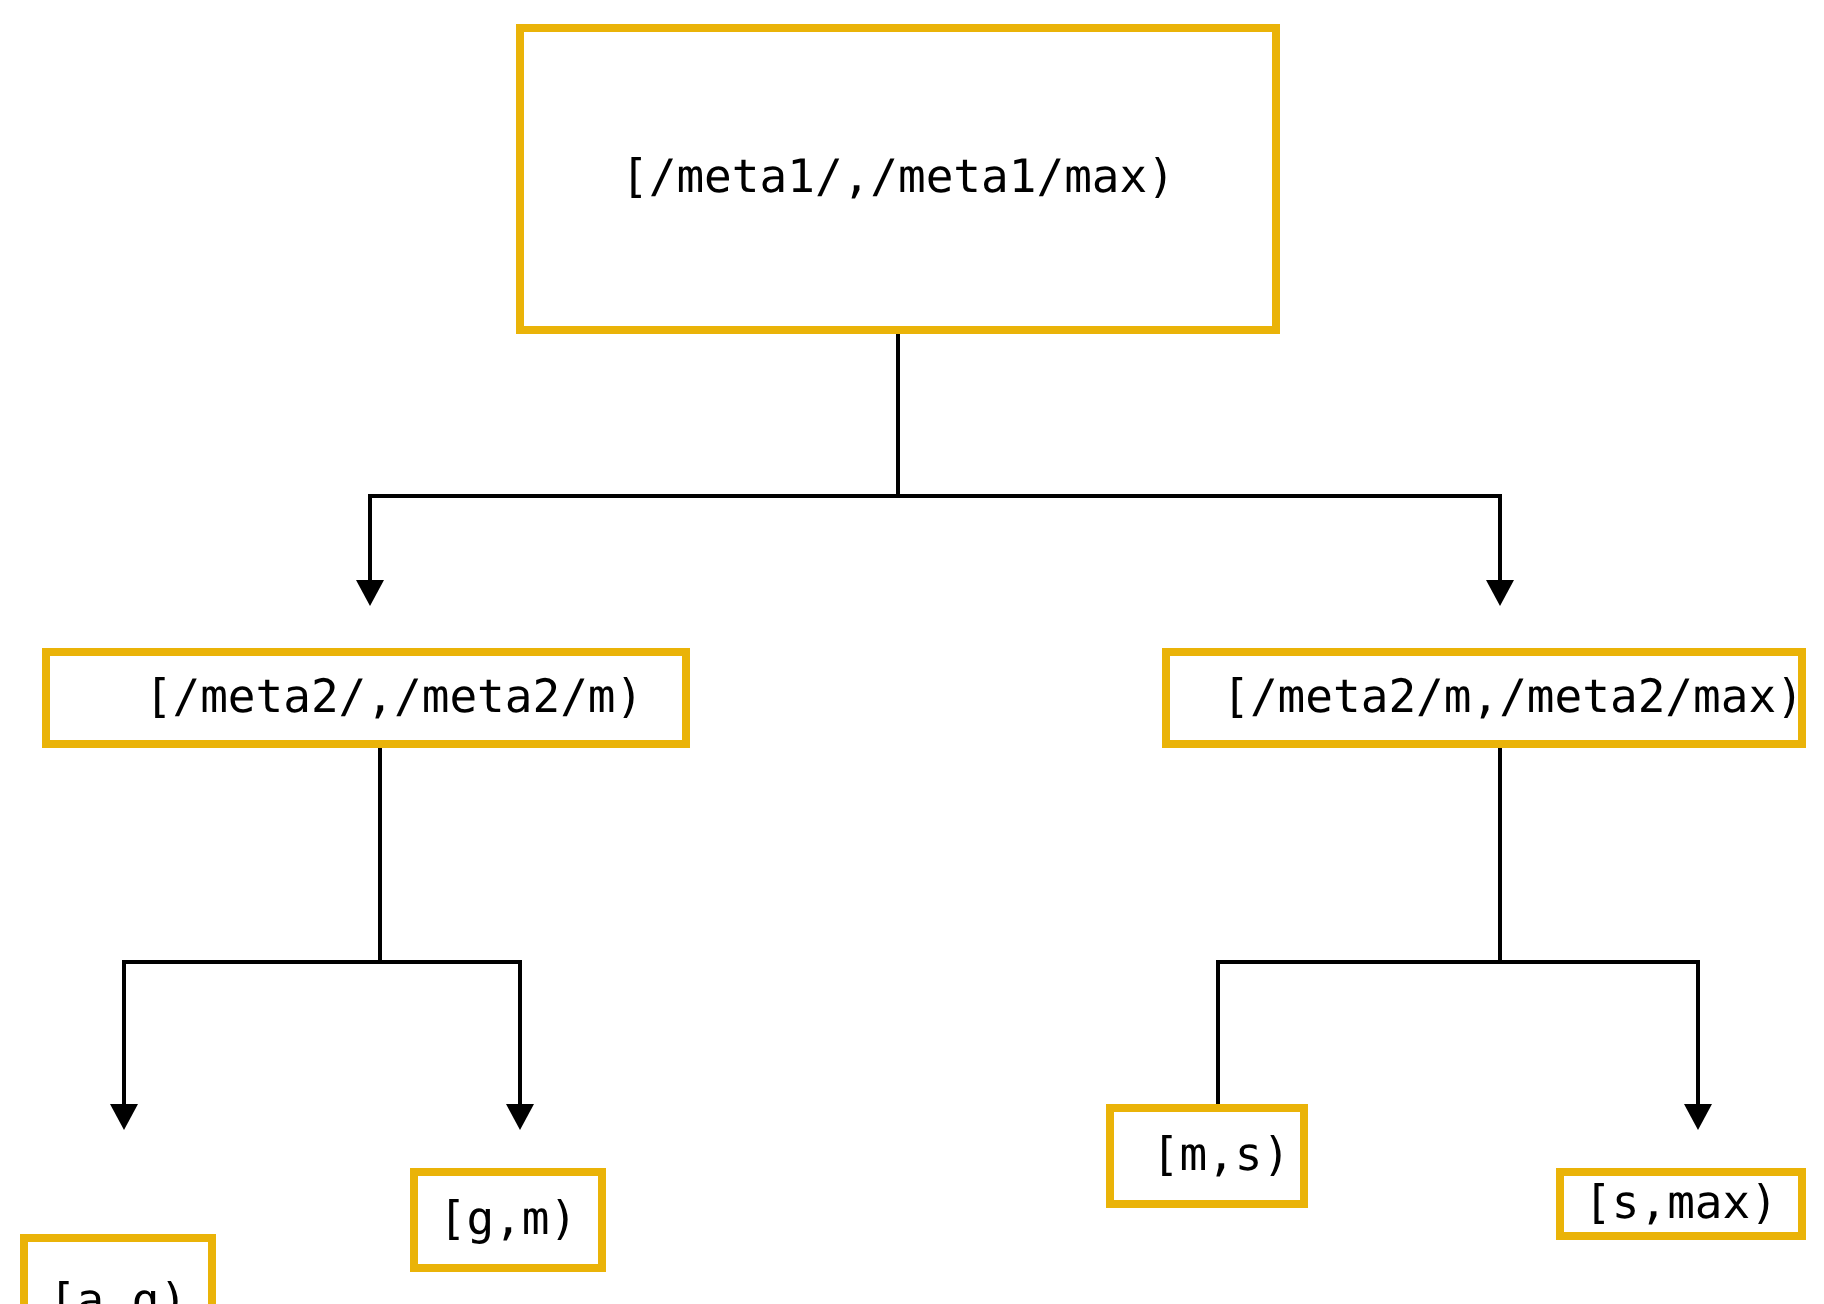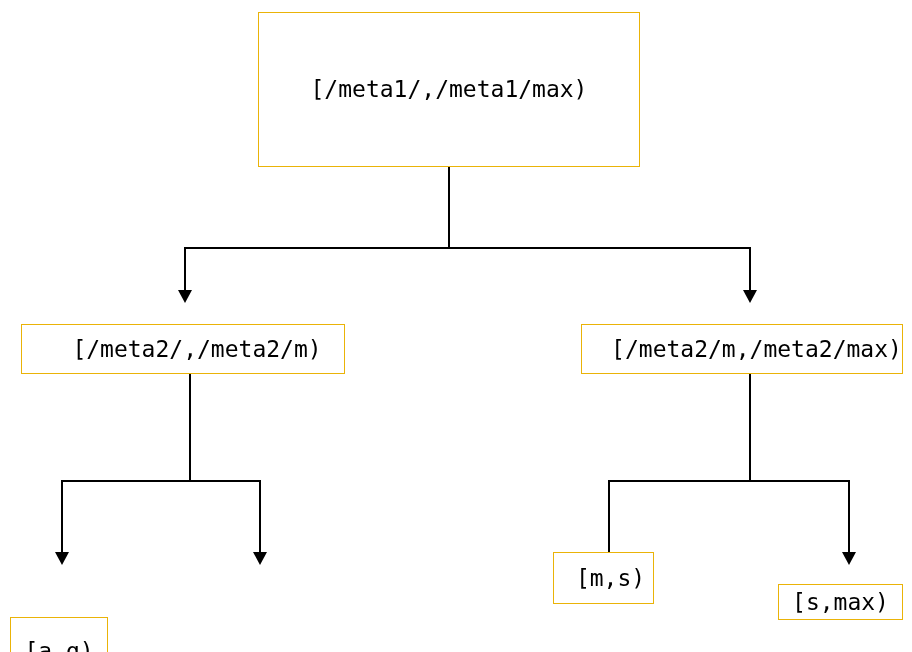--- a/index.html
+++ b/index.html
@@ -11,21 +11,21 @@
     position: relative;
     width: 912px;
     height: 652px;
     background: #ffffff;
     overflow: hidden;
     font-family: "DejaVu Sans Mono", "Liberation Mono", monospace;
   }
   .node-box {
     position: absolute;
     box-sizing: border-box;
-    border: 1px solid #eab308;
+    border: 4px solid #eab308;
     background: #ffffff;
     display: flex;
     align-items: center;
     justify-content: center;
     color: #000000;
     font-family: "DejaVu Sans Mono", "Liberation Mono", monospace;
     font-size: 23px;
     line-height: 1;
     letter-spacing: 0px;
     white-space: pre;
@@ -86,20 +86,23 @@
   <div class="edge-line edge-v" style="left:608px; top:480px; height:73px;"></div>
   <div class="arrow-head" style="left:602px; top:552px;"></div>
 
   <div class="edge-line edge-v" style="left:848px; top:480px; height:73px;"></div>
   <div class="arrow-head" style="left:842px; top:552px;"></div>
 
   <div class="node-box" style="left:10px; top:617px; width:98px; height:68px;">
     <span>[a,g)</span>
   </div>
 
+  <div class="node-box" style="left:205px; top:584px; width:98px; height:52px;">
+    <span>[g,m)</span>
+  </div>
 
   <div class="node-box" style="left:553px; top:552px; width:101px; height:52px;padding-left:14px;">
     <span>[m,s)</span>
   </div>
 
   <div class="node-box" style="left:778px; top:584px; width:125px; height:36px;">
     <span>[s,max)</span>
   </div>
 
 </div>

